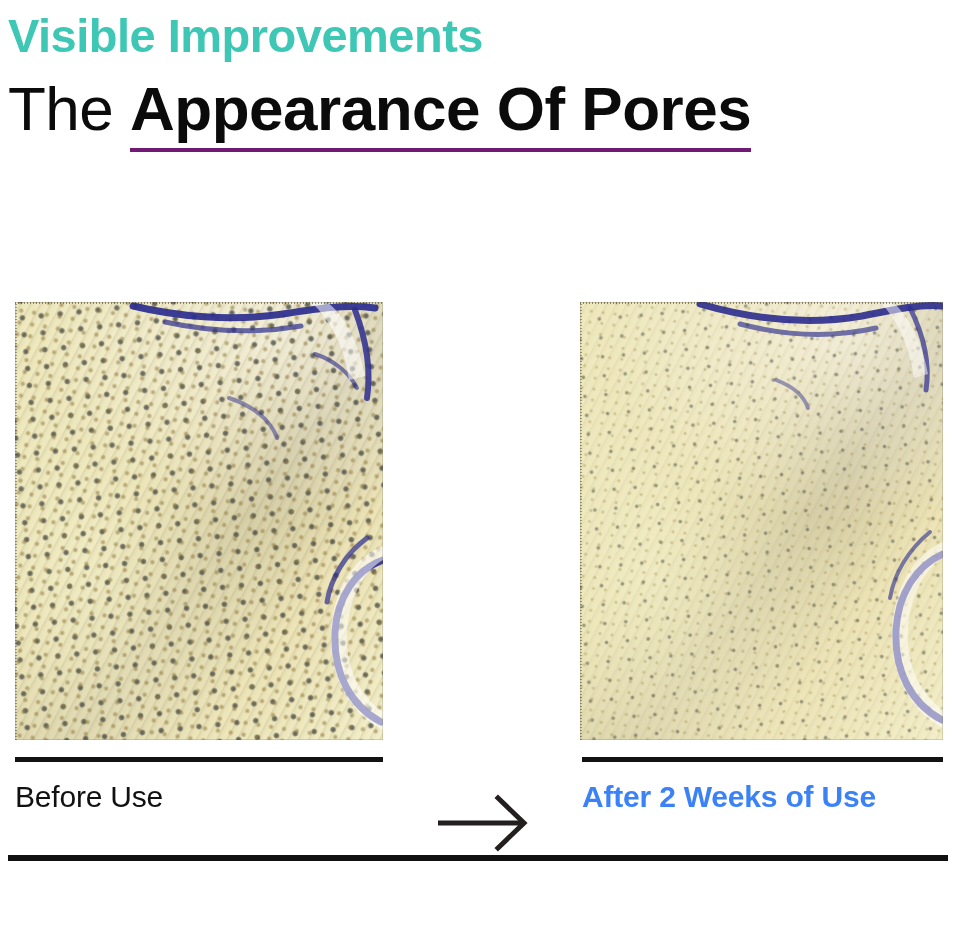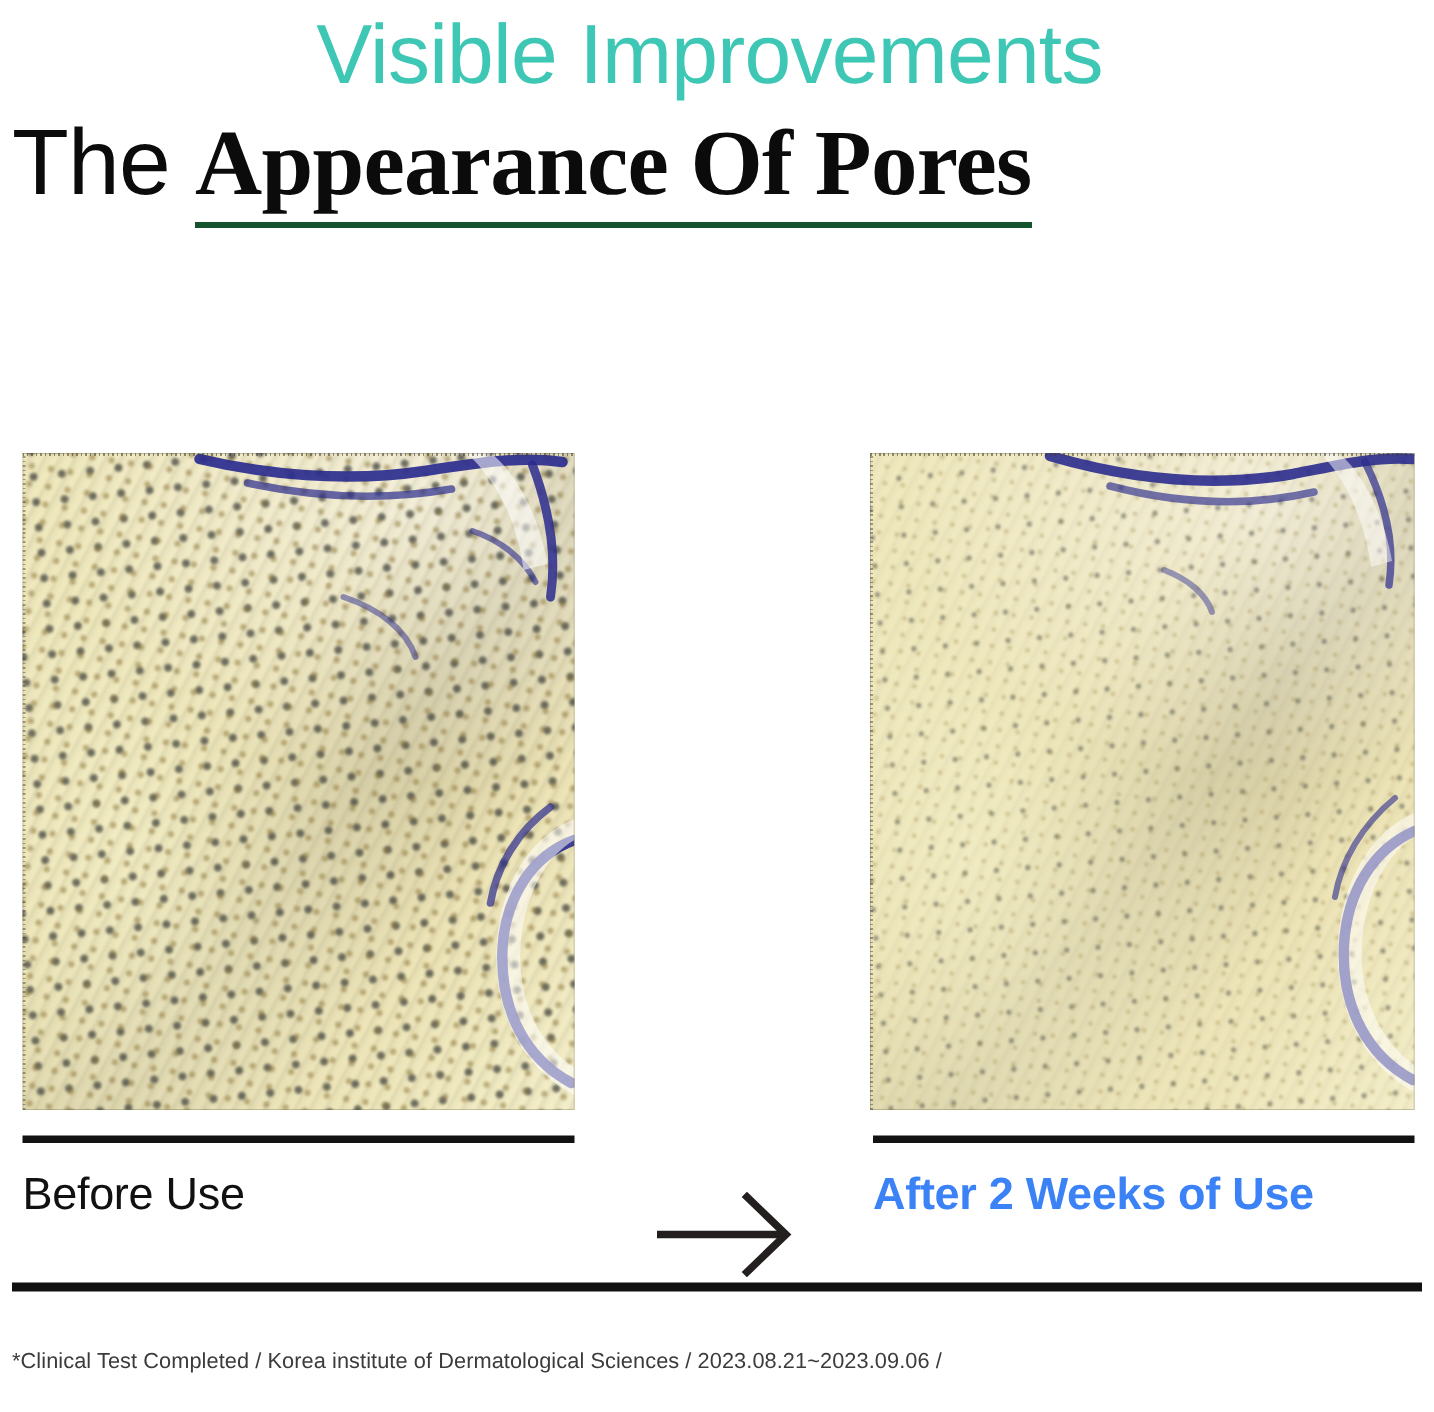--- a/index.html
+++ b/index.html
@@ -23,43 +23,41 @@
     left: 8px;
     top: 0px;
     width: 930px;
   }
   .hl-line {
     display: block;
     white-space: nowrap;
     letter-spacing: -0.5px;
   }
   .hl-line-1 {
-    font-size: 56px;
+    font-size: 47px;
     line-height: 72px;
-    font-weight: normal;
+    font-weight: bold;
     color: #3ec7b4;
-    text-align: center;
   }
   .hl-line-2 {
     font-size: 62px;
     line-height: 74px;
     font-weight: 500;
     color: #0b0b0b;
   }
   .hl-line-3 {
     font-size: 62px;
     line-height: 74px;
     font-weight: 500;
     color: #0b0b0b;
   }
   .hl-strong {
     font-weight: bold;
-    border-bottom: 4px solid #14532d;
+    border-bottom: 4px solid #701a75;
     padding-bottom: 5px;
-    font-family: Liberation Serif, serif;
   }
 
   
   .compare {
     position: absolute;
     left: 0;
     top: 302px;
     width: 956px;
     height: 440px;
   }
@@ -263,14 +261,13 @@
 </div>
 
 <div class="cap-rule cap-rule-before"></div>
 <div class="cap-rule cap-rule-after"></div>
 
 <div class="caption caption-before">Before Use</div>
 <div class="caption caption-after">After 2 Weeks of Use</div>
 
 <div class="foot-rule"></div>
 <div class="footnote">
-  <span>*Clinical Test Completed / Korea institute of Dermatological Sciences / 2023.08.21~2023.09.06 /</span>
 </div>
 
 </body></html>

